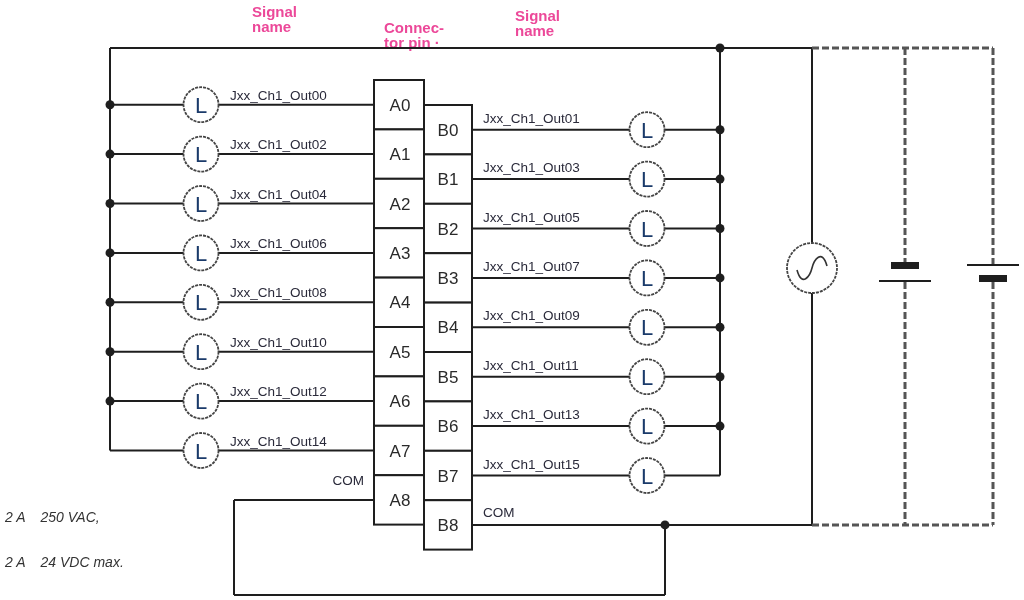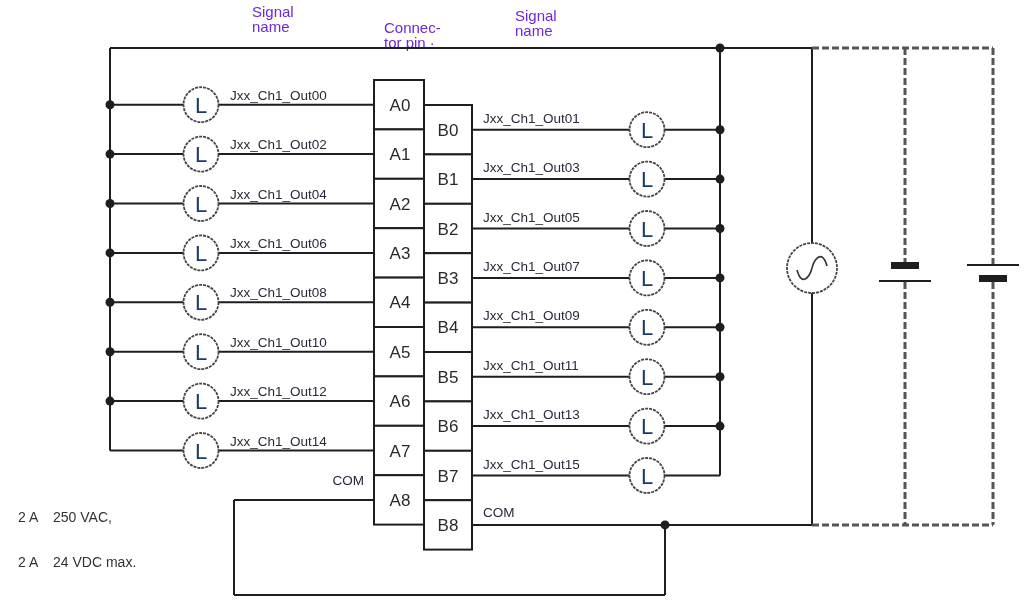--- a/index.html
+++ b/index.html
@@ -1,19 +1,19 @@
 <!DOCTYPE html>
 <html><head>
 <meta charset="utf-8">
 <style>
   html, body { margin: 0; padding: 0; background: #ffffff; }
   body { width: 1024px; height: 600px; position: relative; overflow: hidden;
          font-family: "Liberation Sans", sans-serif; }
   svg { position: absolute; left: 0; top: 0; }
-  .hdr { position: absolute; font-size: 15px; line-height: 15px; color: #6d28d9; }
+  .hdr { position: absolute; font-size: 15px; line-height: 15px; color: #ec4899; font-weight: bold; }
   .note { position: absolute; font-size: 14px; line-height: 15px; color: #333; white-space: pre; }
   .sig { font-family: "Liberation Sans", sans-serif; font-size: 13.5px; fill: #2a2a3a; }
   .pin { font-family: "Liberation Sans", sans-serif; font-size: 17px; fill: #2a2a2a; }
   .lampL { font-family: "Liberation Sans", sans-serif; font-size: 22px; fill: #1a3a6a; }
 </style>
 </head>
 <body>
 
 <div class="hdr" style="left:252px;top:4px;">
   <div>Signal</div>
@@ -21,21 +21,21 @@
 </div>
 <div class="hdr" style="left:384px;top:20px;">
   <div>Connec-</div>
   <div>tor pin ·</div>
 </div>
 <div class="hdr" style="left:515px;top:8px;">
   <div>Signal</div>
   <div>name</div>
 </div>
 
-<div class="note" style="left:18px;top:480px;">
+<div class="note" style="left:5px;top:480px;font-style:italic;">
   <div>2 A    250 VAC,</div>
   <div>2 A    24 VDC max.</div>
 </div>
 
 <svg id="diagram" width="1024" height="600" viewBox="0 0 1024 600">
     <line x1="110" y1="48" x2="812" y2="48" stroke="#1e1e1e" stroke-width="2" stroke-dasharray="none" stroke-linecap="butt"></line>
     <circle cx="720" cy="48" r="4.5" fill="#1e1e1e"></circle>
     <line x1="110" y1="48" x2="110" y2="450.5" stroke="#1e1e1e" stroke-width="2" stroke-dasharray="none" stroke-linecap="butt"></line>
     <rect x="374" y="80" width="50" height="49.4" fill="#fff" stroke="#1e1e1e" stroke-width="2"></rect>
     <text x="400" y="110.7" class="pin" text-anchor="middle">A0</text>

